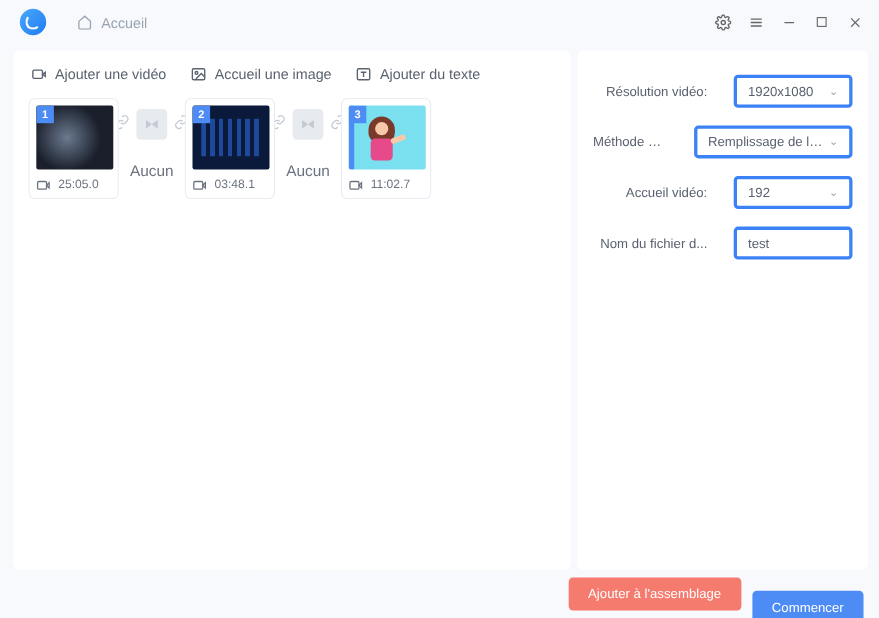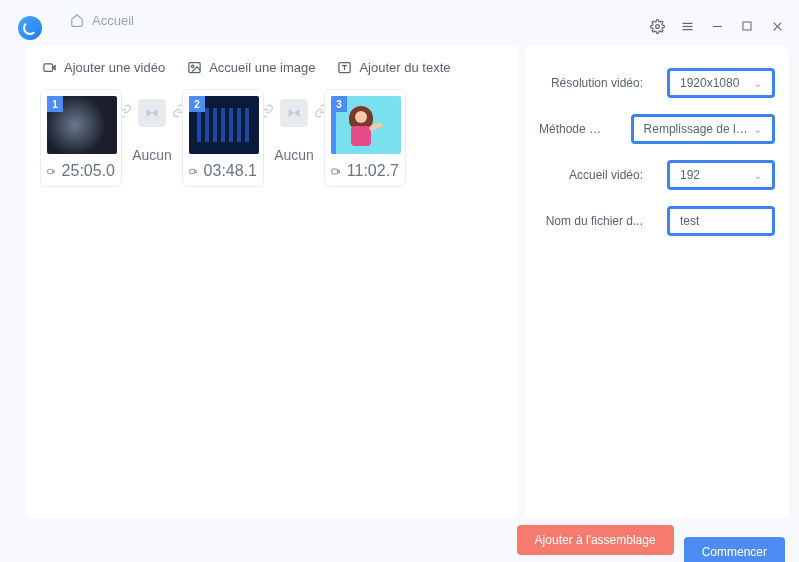--- a/index.html
+++ b/index.html
@@ -1,42 +1,42 @@
 <!DOCTYPE html>
 <html><head>
 <meta charset="utf-8">
 <style>
 * { margin: 0; padding: 0; box-sizing: border-box; font-family: -apple-system, BlinkMacSystemFont, "Segoe UI", sans-serif; }
 body { width: 799px; height: 562px; background: #f7f9fc; overflow: hidden; }
 
-.titlebar { height: 40px; display: flex; align-items: flex-end; padding: 0 8px; background: #f7f9fc; }
+.titlebar { height: 40px; display: flex; align-items: center; padding: 0 8px; background: #f7f9fc; }
 .logo { width: 24px; height: 24px; margin: 0 10px; border-radius: 50%; background: linear-gradient(135deg, #4aa8ff, #1e7cf0); position: relative; }
 .logo::after { content: ""; position: absolute; inset: 5px; border: 2px solid #fff; border-radius: 50%; border-top-color: transparent; border-right-color: transparent; }
 .tabs { display: flex; align-items: center; flex: 1; }
 .tab { display: flex; align-items: center; gap: 8px; padding: 0 18px; height: 40px; color: #9aa3b2; font-size: 13px; cursor: pointer; }
 .tab.active { background: #fff; color: #4d8cf5; border-radius: 6px 6px 0 0; }
 .tab .ico { width: 14px; height: 14px; }
 .tab-close { margin-left: 6px; color: #777; font-size: 14px; }
 .winctrl { display: flex; gap: 2px; }
 .winbtn { width: 28px; height: 28px; display: flex; align-items: center; justify-content: center; cursor: pointer; color: #666; }
 
-.workspace { height: 478px; display: flex; padding: 6px 10px 0 26px; gap: 6px; }
+.workspace { height: 478px; display: flex; padding: 6px 10px 0 12px; gap: 6px; }
 .left-panel { flex: 1; background: #fff; border-radius: 6px; display: flex; flex-direction: column; }
 .right-panel { width: 264px; background: #fff; border-radius: 6px; padding: 22px 14px; }
 
 .toolbar { display: flex; gap: 22px; padding: 14px 16px 10px 16px; color: #5a6270; font-size: 13px; }
 .tool { display: flex; align-items: center; gap: 7px; cursor: pointer; }
 .tool svg { width: 15px; height: 15px; }
 
 .stage { flex: 1; padding: 4px 14px; display: flex; align-items: flex-start; gap: 6px; flex-wrap: wrap; }
 .clip { width: 82px; border: 1px solid #e9edf3; border-radius: 6px; padding: 6px; background: #fff; position: relative; }
 .thumb { width: 70px; height: 58px; background: #1a1f2b; border-radius: 2px; position: relative; overflow: hidden; }
 .badge { position: absolute; top: 0; left: 0; width: 16px; height: 16px; background: #4d8cf5; color: #fff; font-size: 10px; display: flex; align-items: center; justify-content: center; font-weight: 600; }
 .closebtn { position: absolute; top: 3px; right: 3px; width: 14px; height: 14px; color: #999; font-size: 11px; cursor: pointer; display:flex; align-items:center; justify-content:center; }
-.clipmeta { display: flex; align-items: center; gap: 6px; margin-top: 8px; color: #6b7280; font-size: 16px; }
+.clipmeta { display: flex; align-items: center; gap: 6px; margin-top: 8px; color: #6b7280; font-size: 11px; }
 .clipmeta svg { width: 14px; height: 11px; }
 
 .link-col { display: flex; flex-direction: column; align-items: center; width: 48px; padding-top: 10px; }
 .link-icons { display: flex; align-items: center; gap: 6px; }
 .trans-box { width: 28px; height: 28px; background: #e7eaef; border-radius: 4px; display: flex; align-items: center; justify-content: center; }
 .chain { color: #c4cad4; }
 .trans-label { margin-top: 20px; font-size: 14px; color: #6b7280; }
 
 .setting { display: flex; align-items: center; margin-bottom: 16px; gap: 24px; font-size: 12px; }
 .setting-label { width: 104px; text-align: right; color: #5a6270; white-space: nowrap; overflow: hidden; text-overflow: ellipsis; }

